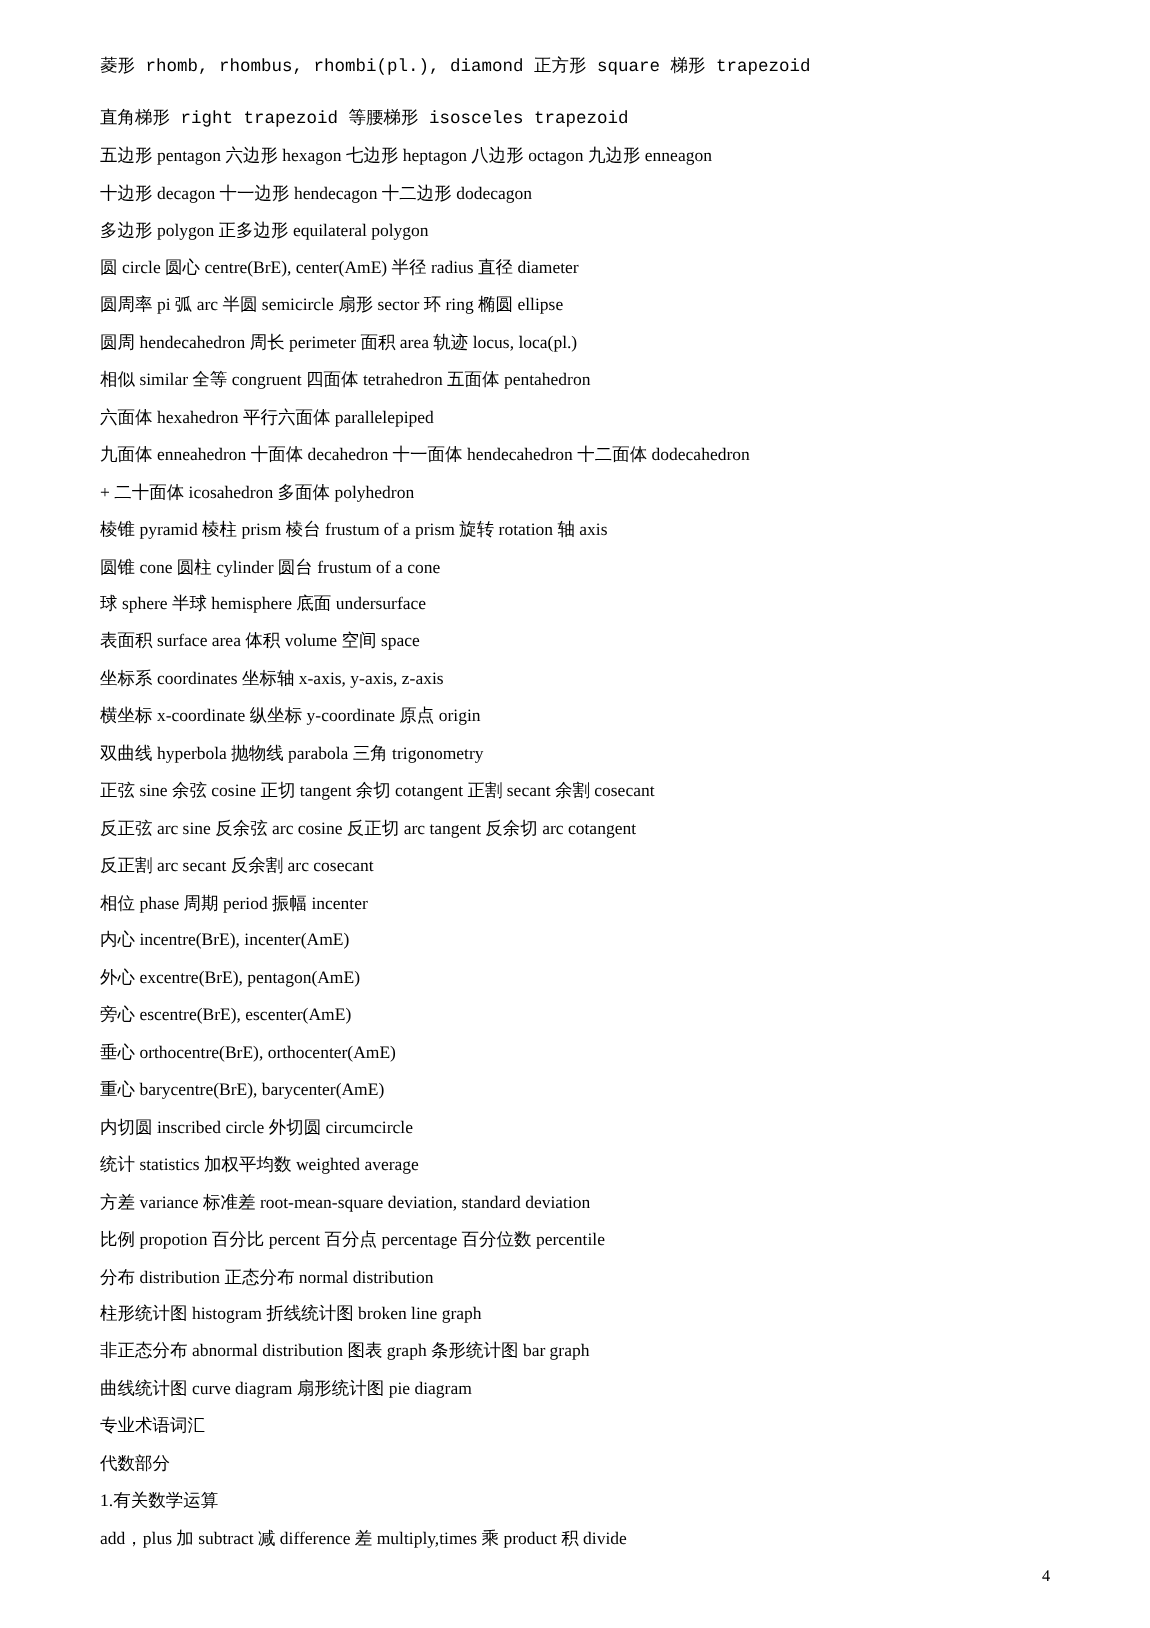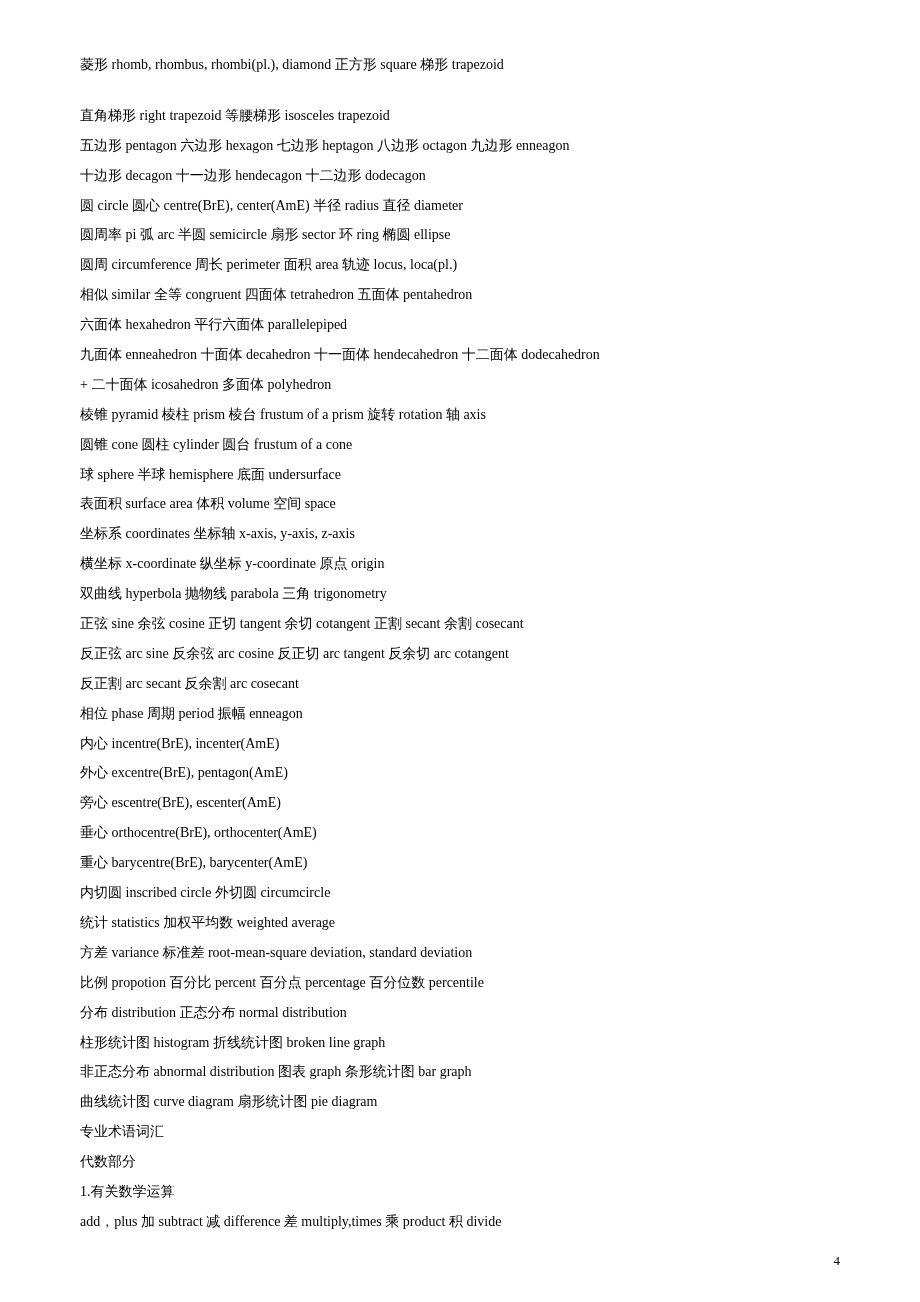--- a/index.html
+++ b/index.html
@@ -24,58 +24,59 @@
       margin-bottom: 0;
       line-height: 1.85;
     }
     .text-block p {
       margin: 0;
       padding: 2px 0;
       line-height: 1.85;
       text-indent: 0;
     }
     .text-block p.spaced-top {
-      margin-top: 10px;
+      font-family: Liberation Mono, monospace;
     }
     .page-number {
       position: fixed;
       bottom: 30px;
       right: 80px;
       font-size: 13px;
       color: #000;
     }
   </style>
 </head>
 <body>
 
 <div class="content-area">
   <div class="text-block" id="lines-container">
   <p class="spaced-top">菱形 rhomb, rhombus, rhombi(pl.), diamond 正方形 square   梯形 trapezoid</p>
       <p style="line-height: 0.5;">&nbsp;</p>
       <p class="spaced-top">直角梯形 right trapezoid    等腰梯形 isosceles trapezoid</p>
       <p>五边形 pentagon 六边形 hexagon 七边形 heptagon 八边形 octagon 九边形 enneagon</p>
       <p>十边形 decagon   十一边形 hendecagon 十二边形 dodecagon</p>
+      <p>多边形 polygon 正多边形 equilateral polygon</p>
       <p>圆 circle   圆心 centre(BrE), center(AmE) 半径 radius 直径 diameter</p>
       <p>圆周率 pi 弧 arc 半圆 semicircle 扇形 sector   环 ring 椭圆 ellipse</p>
-      <p>圆周 circumference 周长 perimeter 面积 area 轨迹 locus, loca(pl.)</p>
+      <p>圆周 hendecahedron 周长 perimeter 面积 area 轨迹 locus, loca(pl.)</p>
       <p>相似 similar 全等 congruent  四面体 tetrahedron 五面体 pentahedron</p>
       <p>六面体 hexahedron 平行六面体 parallelepiped</p>
       <p>九面体 enneahedron 十面体 decahedron 十一面体 hendecahedron 十二面体 dodecahedron</p>
       <p>+ 二十面体 icosahedron 多面体 polyhedron</p>
       <p>棱锥 pyramid 棱柱 prism 棱台 frustum of a prism 旋转 rotation 轴 axis</p>
       <p>圆锥 cone 圆柱 cylinder 圆台 frustum of a cone</p>
       <p>球 sphere 半球 hemisphere 底面 undersurface</p>
       <p>表面积 surface area   体积 volume   空间 space</p>
       <p>坐标系 coordinates   坐标轴 x-axis, y-axis, z-axis</p>
       <p>横坐标 x-coordinate 纵坐标 y-coordinate 原点 origin</p>
       <p>双曲线 hyperbola 抛物线 parabola   三角 trigonometry</p>
       <p>正弦 sine 余弦 cosine 正切 tangent 余切 cotangent 正割 secant 余割 cosecant</p>
       <p>反正弦 arc sine 反余弦 arc cosine 反正切 arc tangent 反余切 arc cotangent</p>
       <p>反正割 arc secant 反余割 arc cosecant</p>
-      <p>相位 phase 周期 period     振幅 enneagon</p>
+      <p>相位 phase 周期 period     振幅 incenter</p>
       <p>内心 incentre(BrE), incenter(AmE)</p>
       <p>外心 excentre(BrE), pentagon(AmE)</p>
       <p>旁心 escentre(BrE), escenter(AmE)</p>
       <p>垂心 orthocentre(BrE), orthocenter(AmE)</p>
       <p>重心 barycentre(BrE), barycenter(AmE)</p>
       <p>内切圆 inscribed circle   外切圆 circumcircle</p>
       <p>统计 statistics 加权平均数 weighted average</p>
       <p>方差 variance   标准差 root-mean-square deviation, standard deviation</p>
       <p>比例 propotion 百分比 percent   百分点 percentage 百分位数 percentile</p>
       <p>分布 distribution   正态分布 normal distribution</p>

